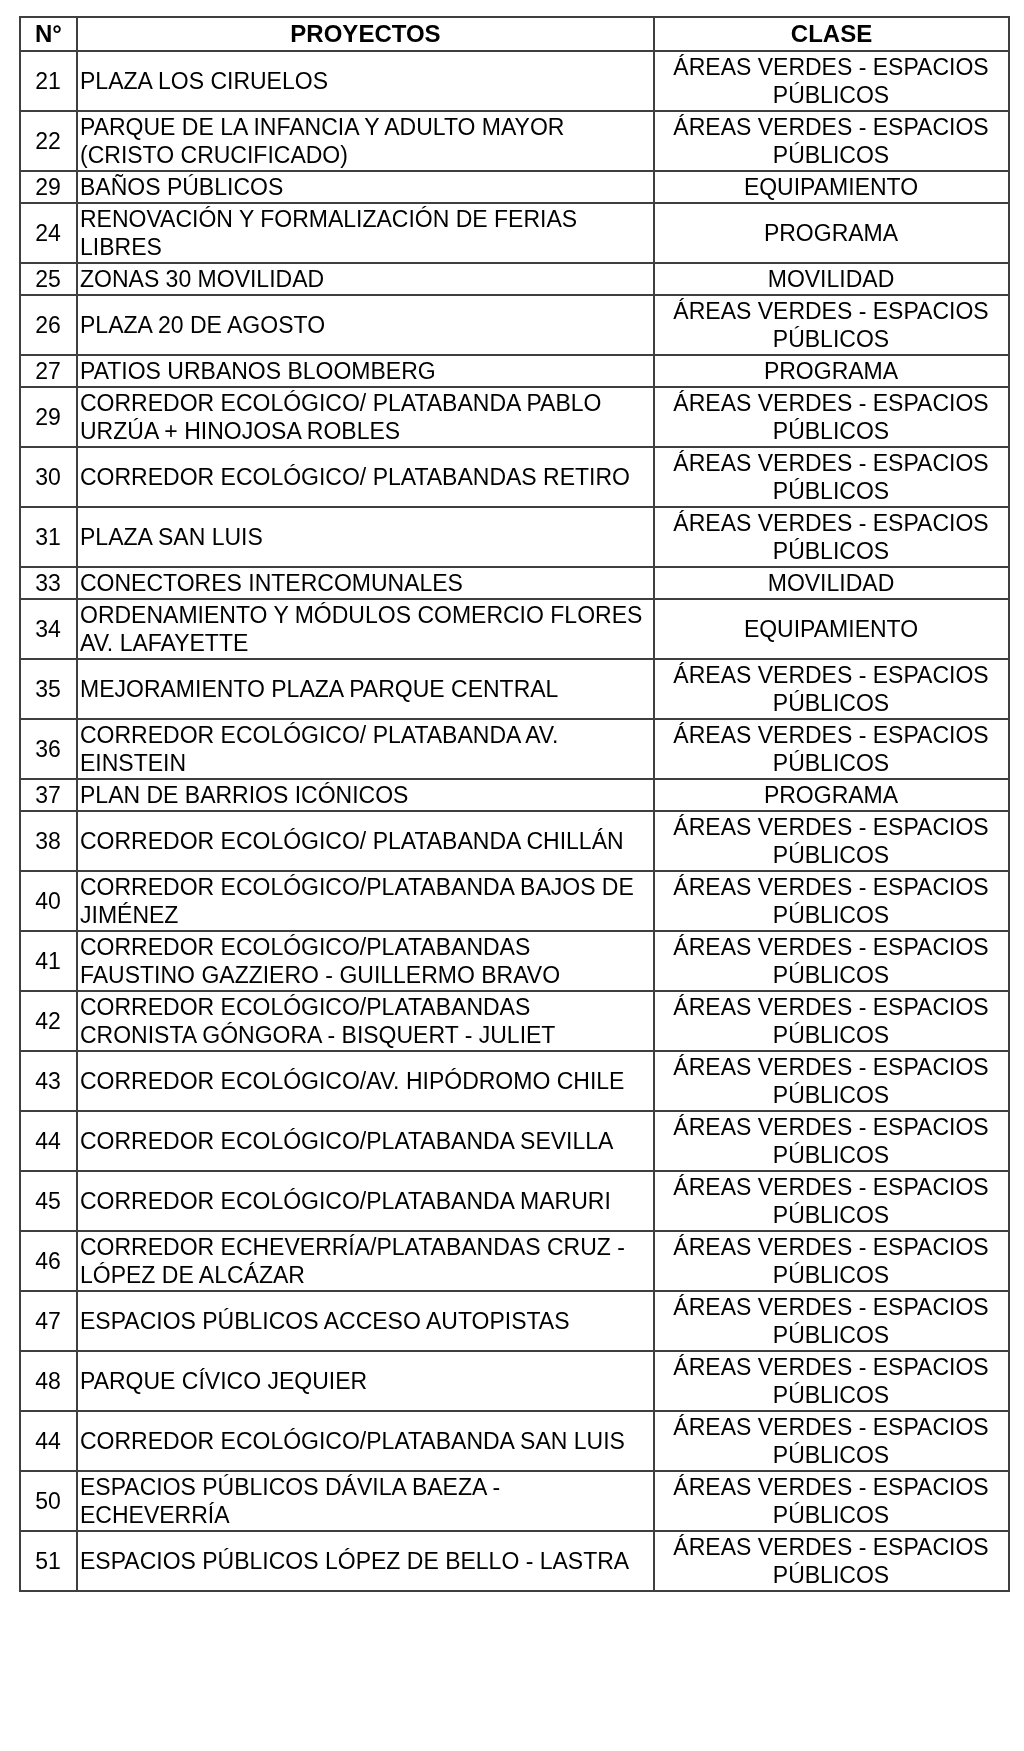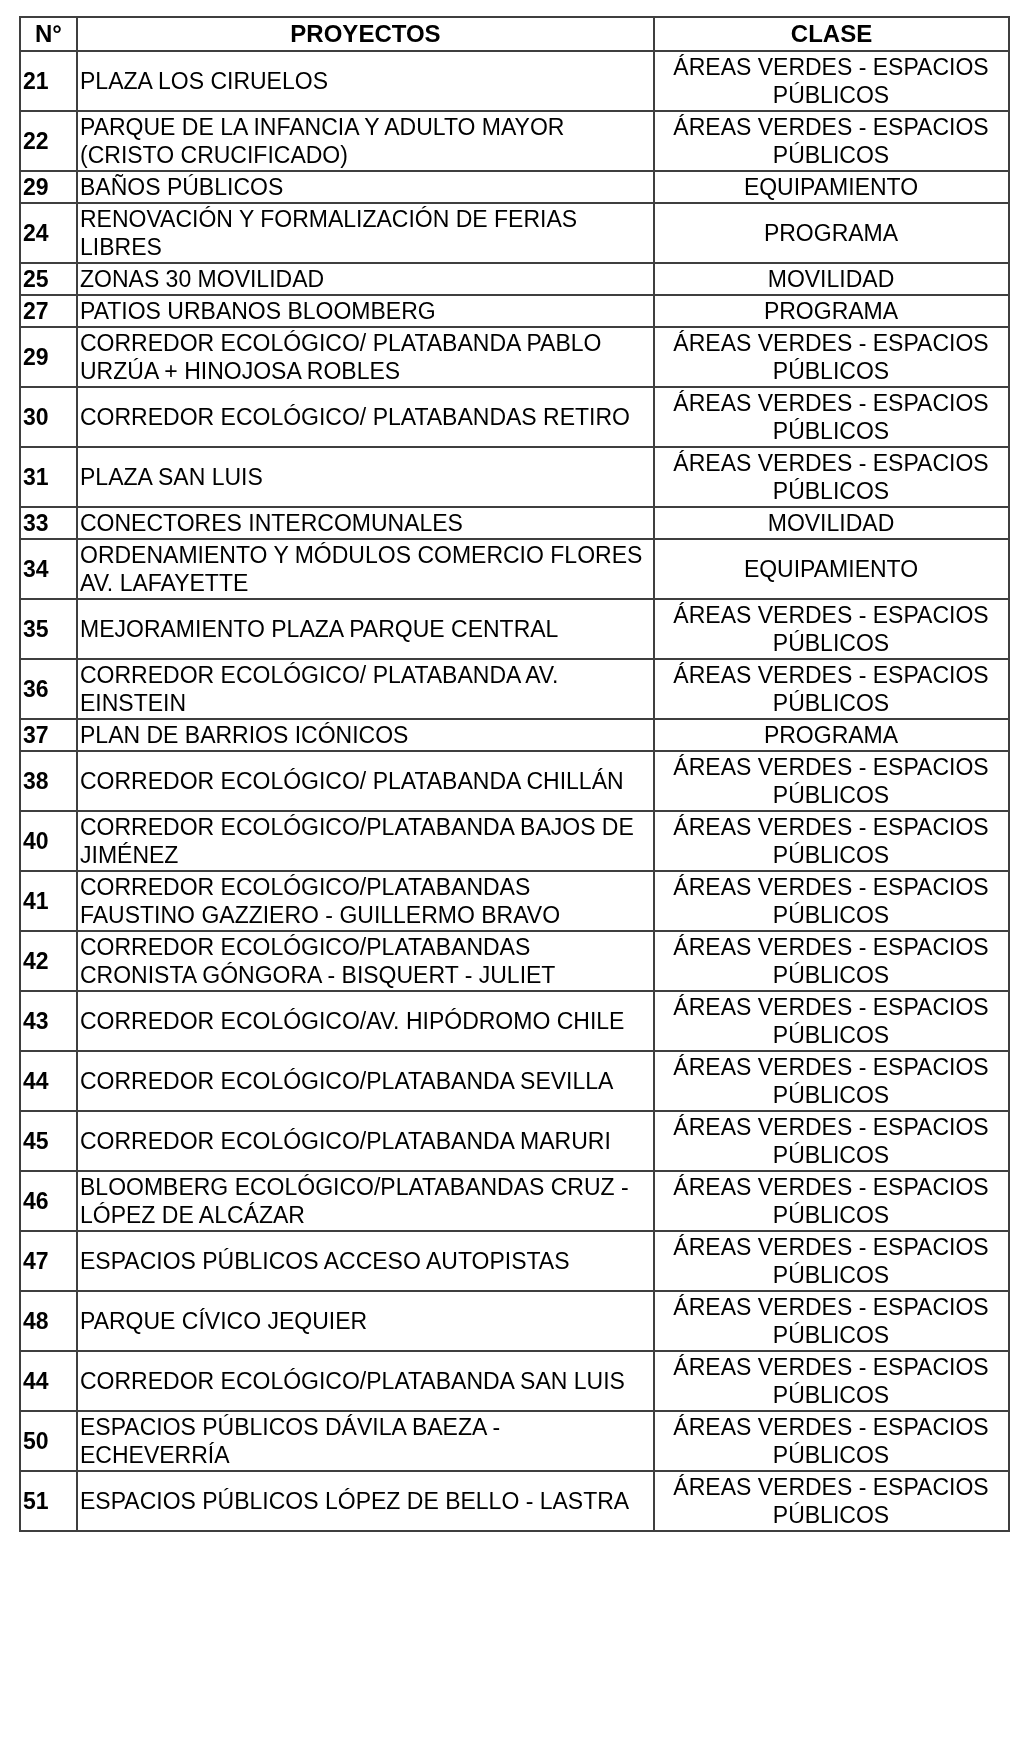--- a/index.html
+++ b/index.html
@@ -45,23 +45,22 @@
   table.projects td {
     font-size: 23px;
     line-height: 28px;
     vertical-align: middle;
     padding: 1px 3px 1px 2px;
     background: #ffffff;
     word-wrap: break-word;
   }
   td.cell-num {
     font-size: 23px;
-    text-align: left;
+    text-align: center;
     padding-left: 2px;
-    font-weight: bold;
   }
   td.cell-proj {
     text-align: left;
   }
   td.cell-clase {
     font-size: 22px;
     text-align: center;
   }
   col.col-num   { width: 57px; }
   col.col-proj  { width: 577px; }
@@ -104,20 +103,25 @@
         <td class="cell-num">24</td>
         <td class="cell-proj">RENOVACIÓN Y FORMALIZACIÓN DE FERIAS LIBRES</td>
         <td class="cell-clase">PROGRAMA</td>
       </tr>
       <tr>
         <td class="cell-num">25</td>
         <td class="cell-proj">ZONAS 30 MOVILIDAD</td>
         <td class="cell-clase">MOVILIDAD</td>
       </tr>
       <tr>
+        <td class="cell-num">26</td>
+        <td class="cell-proj">PLAZA 20 DE AGOSTO</td>
+        <td class="cell-clase">ÁREAS VERDES - ESPACIOS PÚBLICOS</td>
+      </tr>
+      <tr>
         <td class="cell-num">27</td>
         <td class="cell-proj">PATIOS URBANOS BLOOMBERG</td>
         <td class="cell-clase">PROGRAMA</td>
       </tr>
       <tr>
         <td class="cell-num">29</td>
         <td class="cell-proj">CORREDOR ECOLÓGICO/ PLATABANDA PABLO URZÚA + HINOJOSA ROBLES</td>
         <td class="cell-clase">ÁREAS VERDES - ESPACIOS PÚBLICOS</td>
       </tr>
       <tr>
@@ -185,21 +189,21 @@
         <td class="cell-proj">CORREDOR ECOLÓGICO/PLATABANDA SEVILLA</td>
         <td class="cell-clase">ÁREAS VERDES - ESPACIOS PÚBLICOS</td>
       </tr>
       <tr>
         <td class="cell-num">45</td>
         <td class="cell-proj">CORREDOR ECOLÓGICO/PLATABANDA MARURI</td>
         <td class="cell-clase">ÁREAS VERDES - ESPACIOS PÚBLICOS</td>
       </tr>
       <tr>
         <td class="cell-num">46</td>
-        <td class="cell-proj">BLOOMBERG ECOLÓGICO/PLATABANDAS CRUZ - LÓPEZ DE ALCÁZAR</td>
+        <td class="cell-proj">CORREDOR ECHEVERRÍA/PLATABANDAS CRUZ - LÓPEZ DE ALCÁZAR</td>
         <td class="cell-clase">ÁREAS VERDES - ESPACIOS PÚBLICOS</td>
       </tr>
       <tr>
         <td class="cell-num">47</td>
         <td class="cell-proj">ESPACIOS PÚBLICOS ACCESO AUTOPISTAS</td>
         <td class="cell-clase">ÁREAS VERDES - ESPACIOS PÚBLICOS</td>
       </tr>
       <tr>
         <td class="cell-num">48</td>
         <td class="cell-proj">PARQUE CÍVICO JEQUIER</td>

